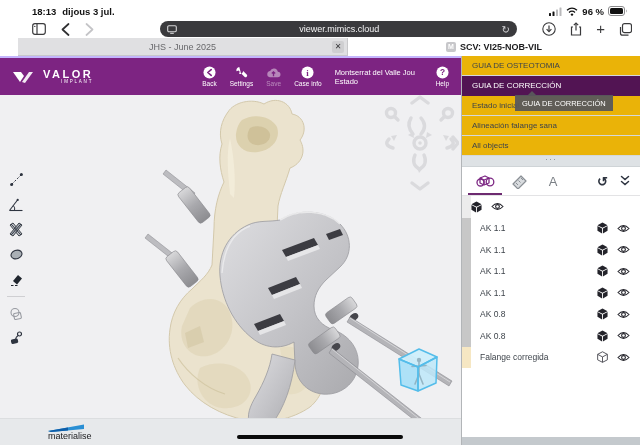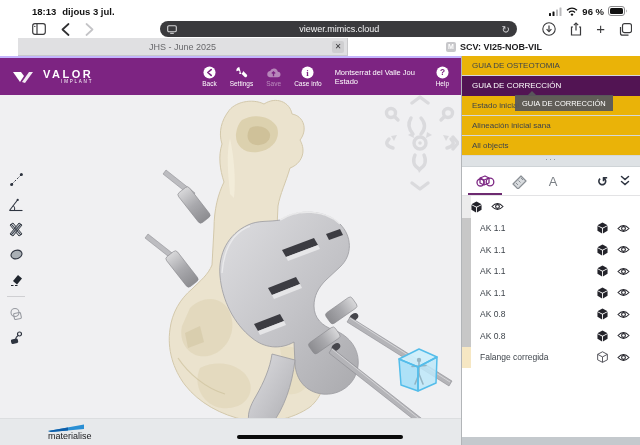--- a/index.html
+++ b/index.html
@@ -435,21 +435,21 @@
       <div class="menu-item">
           <span>GUIA DE OSTEOTOMIA</span>
         </div>
       <div class="menu-item selected">
           <span>GUIA DE CORRECCIÓN</span>
         </div>
       <div class="menu-item">
           <span>Estado inicial</span>
         </div>
       <div class="menu-item">
-          <span>Alineación inicial sana</span>
+          <span>Alineación falange sana</span>
         </div>
       <div class="menu-item">
           <span>All objects</span>
         </div>
 
       <div class="tooltip">GUIA DE CORRECCIÓN</div>
 
       <div class="handle">···</div>
 
       <div class="panel-tabs">

